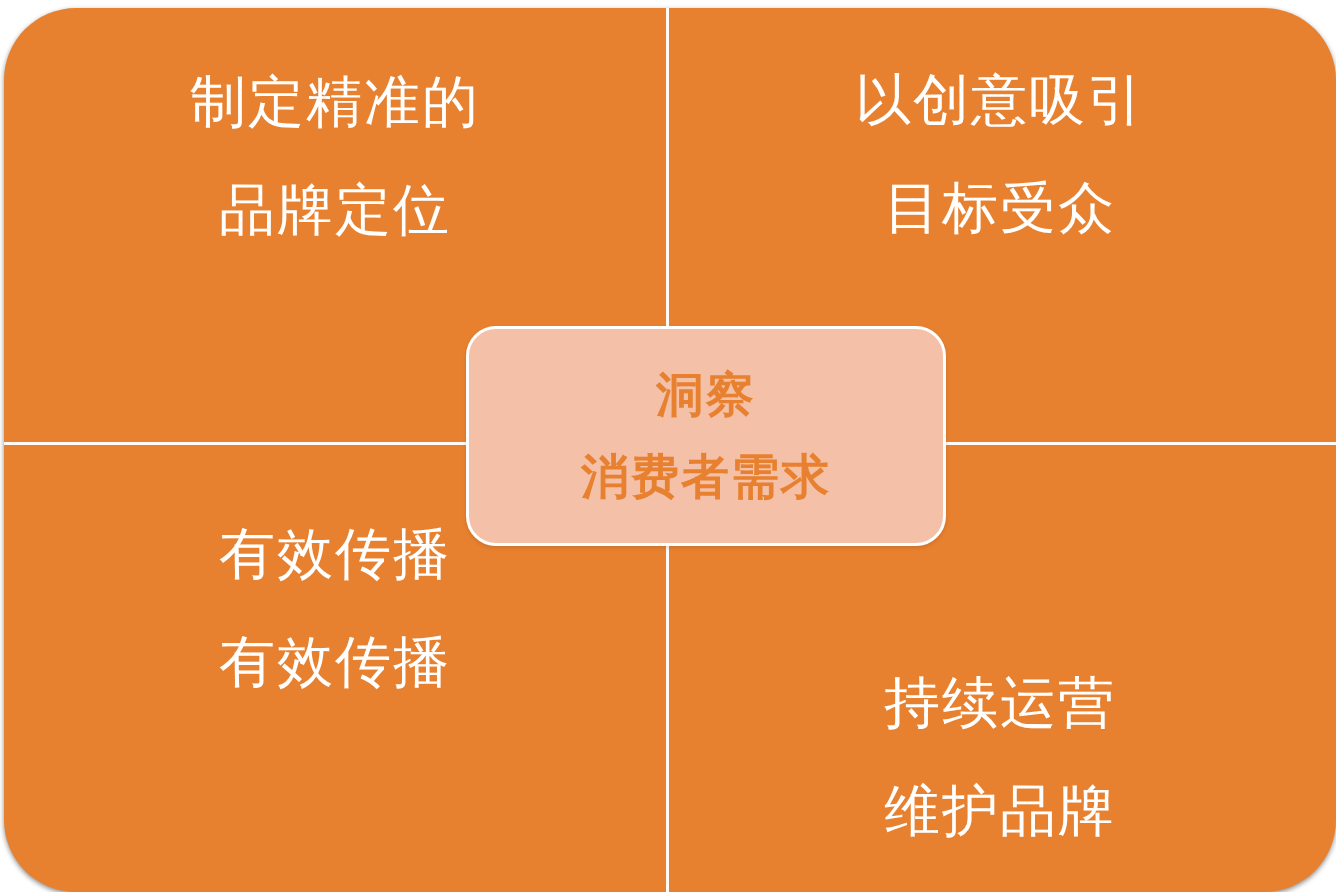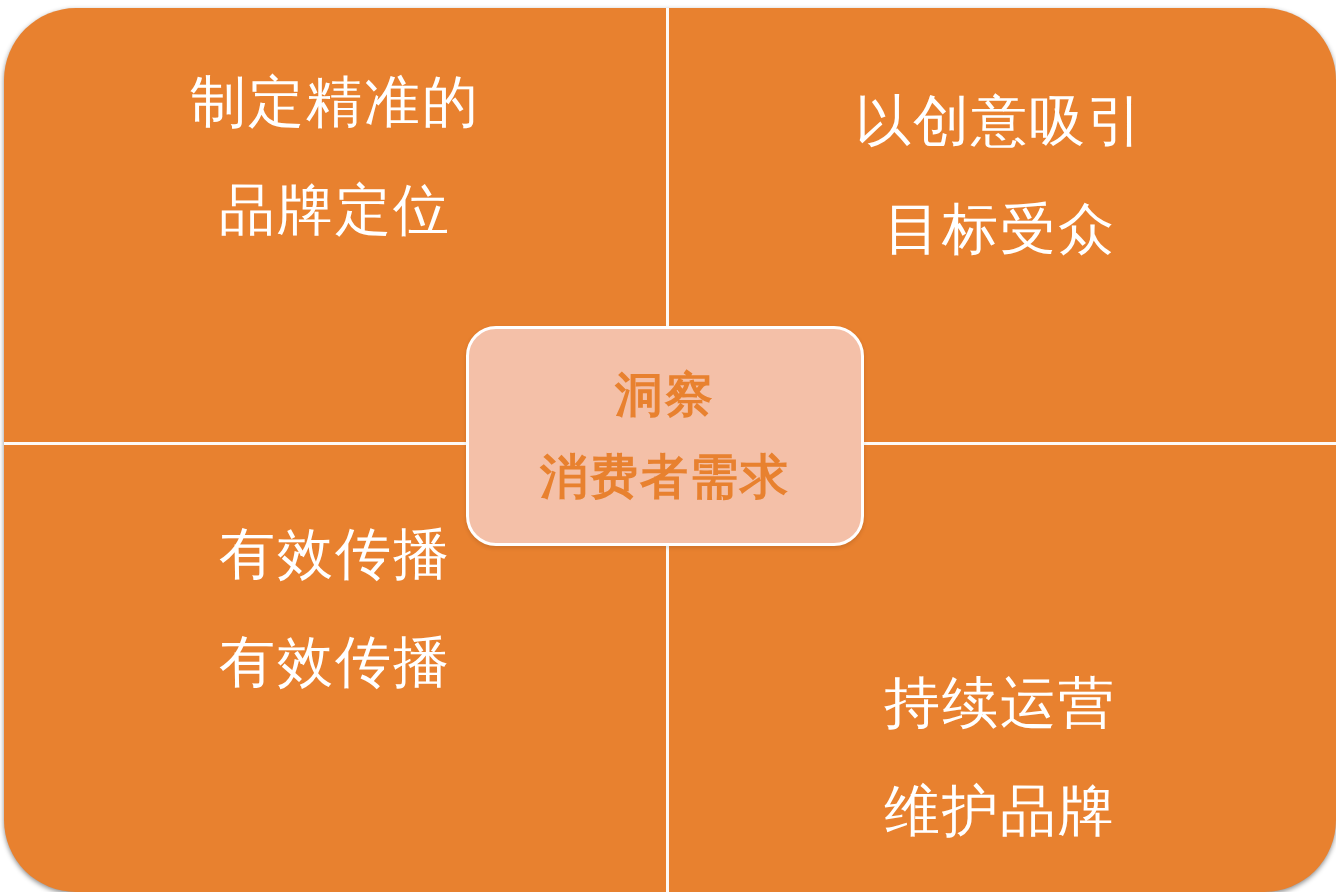--- a/index.html
+++ b/index.html
@@ -60,42 +60,42 @@
     width: 662px;
     height: 434px;
     display: flex;
     flex-direction: column;
     align-items: center;
     justify-content: flex-start;
     box-sizing: border-box;
     color: #ffffff;
   }
   .quad-tl { left: 0;     top: 0;     padding-top: 66px; }
-  .quad-tr { left: 665px; top: 0;     padding-top: 85px; }
+  .quad-tr { left: 665px; top: 0;     padding-top: 64px; }
   .quad-bl { left: 0;     top: 437px; padding-top: 81px; }
   .quad-br { left: 665px; top: 437px; padding-top: 182px; margin-top: 48px; }
 
   .quad-line {
     font-size: 56px;
     line-height: 1.0;
     font-weight: 400;
     letter-spacing: 2px;
     white-space: nowrap;
     color: #ffffff;
   }
   .quad-line + .quad-line {
     margin-top: 52px;
   }
 
   
   .center-callout {
     position: absolute;
     left: 466px;
     top: 326px;
-    width: 398px;
+    width: 480px;
     height: 220px;
     background: #F4C0A8;
     border: 3px solid #ffffff;
     border-radius: 30px;
     box-sizing: border-box;
     display: flex;
     flex-direction: column;
     align-items: center;
     justify-content: center;
     box-shadow: 0 2px 4px rgba(0,0,0,0.12);

